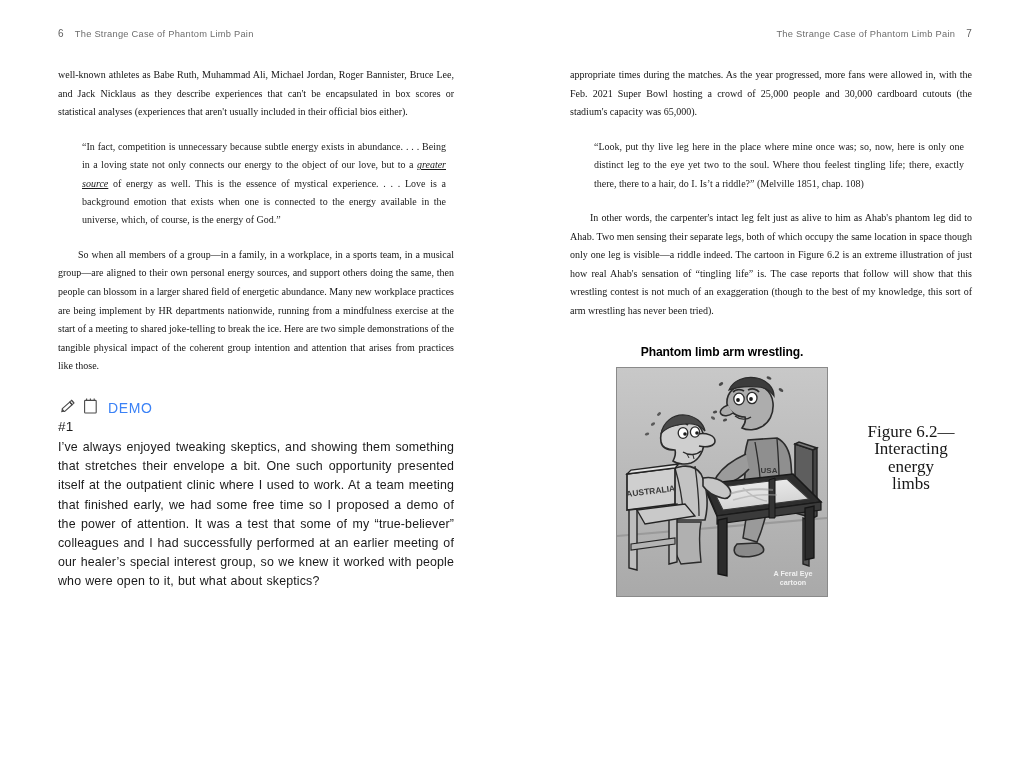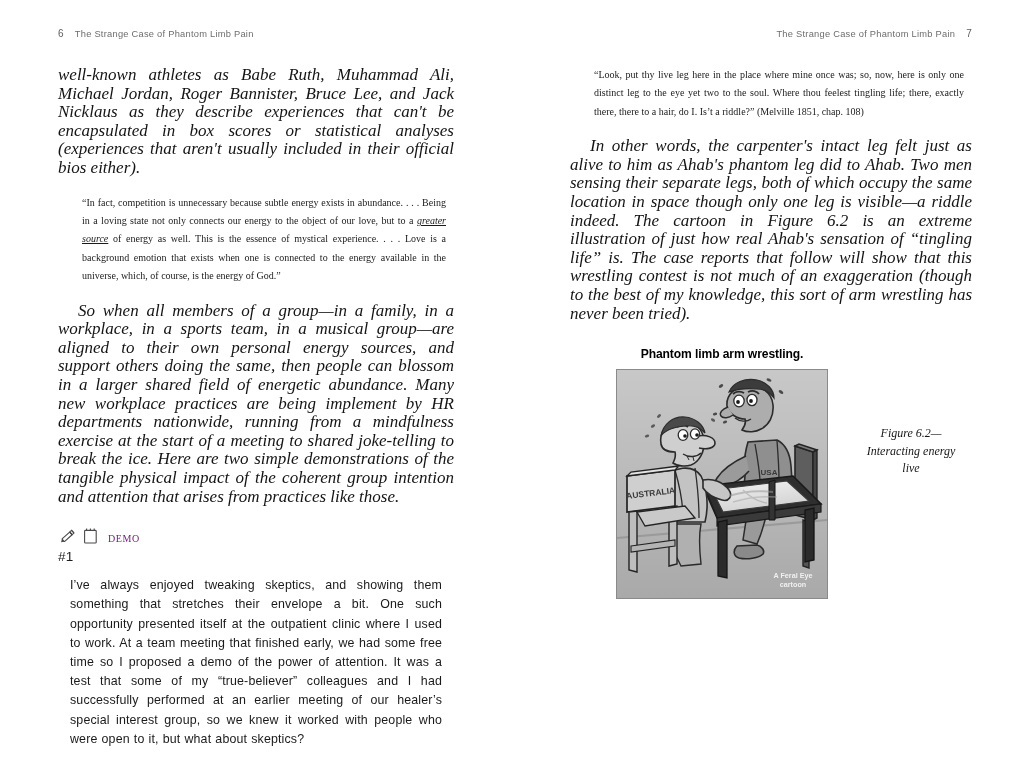--- a/index.html
+++ b/index.html
@@ -51,28 +51,27 @@
     font-family: "Liberation Sans", sans-serif;
     font-size: 10px;
     color: #5d5d5d;
   }
   .runhead.left .folio  { margin-right: 11px; }
   .runhead.right .folio { margin-left: 11px; }
 
   
   .bodytext {
     font-family: "Liberation Serif", serif;
-    font-size: 17px;
+    font-size: 10px;
     line-height: 18.6px;
     text-align: justify;
     text-justify: inter-word;
     hyphens: manual;
     margin: 0 0 0 0;
     color: #141414;
-    font-style: italic;
   }
   .indent { text-indent: 20px; }
 
   .blockquote {
     font-family: "Liberation Serif", serif;
     font-size: 10px;
     line-height: 18.4px;
     text-align: justify;
     margin: 16px 8px 16px 24px;
     color: #1a1a1a;
@@ -82,44 +81,44 @@
   
   .demo-head {
     display: flex;
     align-items: center;
     gap: 5px;
     margin-top: 22px;
     margin-bottom: 1px;
     height: 20px;
   }
   .demo-label {
-    font-family: Liberation Serif, serif;
-    font-size: 10px;
+    font-family: Liberation Sans, sans-serif;
+    font-size: 14px;
     letter-spacing: 0.6px;
-    color: #701a75;
+    color: #3b82f6;
     margin-left: 5px;
   }
   .icon-pencil, .icon-notepad { display: block; }
 
   .demo-number {
     font-family: "Liberation Sans", sans-serif;
     font-size: 13.5px;
     letter-spacing: 0.3px;
     color: #1c1c1c;
     margin: 0 0 4px 0;
   }
   .demo-body {
     font-family: "Liberation Sans", sans-serif;
     font-size: 12.4px;
     line-height: 19.2px;
     text-align: justify;
     text-justify: inter-word;
     letter-spacing: 0.15px;
     color: #1a1a1a;
-    margin: 12px;
+    margin: 0;
     word-spacing: 0.5px;
   }
 
   
   .figure-wrap {
     margin-top: 24px;
     display: flex;
     align-items: flex-start;
   }
   .figure-col { width: 212px; flex: 0 0 212px; padding-left: 46px; }
@@ -138,22 +137,21 @@
     border: 1px solid #8a8a8a;
     background: #b9b9b9;
     position: relative;
     overflow: hidden;
   }
   .cartoon-frame svg { display: block; }
 
   .caption {
     flex: 1;
     font-family: "Liberation Serif", serif;
-    font-style: italic;
-    font-size: 12px;
+    font-size: 17px;
     line-height: 17.5px;
     text-align: center;
     color: #161616;
     padding-left: 22px;
     padding-top: 78px;
   }
 </style>
 </head>
 <body>
 
@@ -200,20 +198,21 @@
 
   </div>
 
   <div class="page page-right">
 
     <div class="runhead right">
       <span>The Strange Case of Phantom Limb Pain</span>
       <span class="folio">7</span>
     </div>
 
+    <p class="bodytext">appropriate times during the matches. As the year progressed, more fans were allowed in, with the Feb. 2021 Super Bowl hosting a crowd of 25,000 people and 30,000 cardboard cutouts (the stadium's capacity was 65,000).</p>
 
     <div class="blockquote">“Look, put thy live leg here in the place where mine once was; so, now, here is only one distinct leg to the eye yet two to the soul. Where thou feelest tingling life; there, exactly there, there to a hair, do I. Is’t a riddle?” (Melville 1851, chap. 108)</div>
 
     <p class="bodytext indent">In other words, the carpenter's intact leg felt just as alive to him as Ahab's phantom leg did to Ahab. Two men sensing their separate legs, both of which occupy the same location in space though only one leg is visible—a riddle indeed. The cartoon in Figure 6.2 is an extreme illustration of just how real Ahab's sensation of “tingling life” is. The case reports that follow will show that this wrestling contest is not much of an exaggeration (though to the best of my knowledge, this sort of arm wrestling has never been tried).</p>
 
     <div class="figure-wrap">
 
       <div class="figure-col">
         <div class="cartoon-title">Phantom limb arm wrestling.</div>
 
@@ -361,18 +360,18 @@
               <text x="176" y="208" font-family="Liberation Sans, sans-serif" font-size="7.2" font-weight="bold" fill="#f0f0f0" text-anchor="middle">A Feral Eye</text>
               <text x="176" y="217" font-family="Liberation Sans, sans-serif" font-size="7.2" font-weight="bold" fill="#f0f0f0" text-anchor="middle">cartoon</text>
             </g>
           </svg>
         </div>
       </div>
 
       <div class="caption">
         <div>Figure 6.2—</div>
         <div>Interacting energy</div>
-        <div>live</div>
+        <div>limbs</div>
       </div>
 
     </div>
   </div>
 </div>
 
 </body></html>

